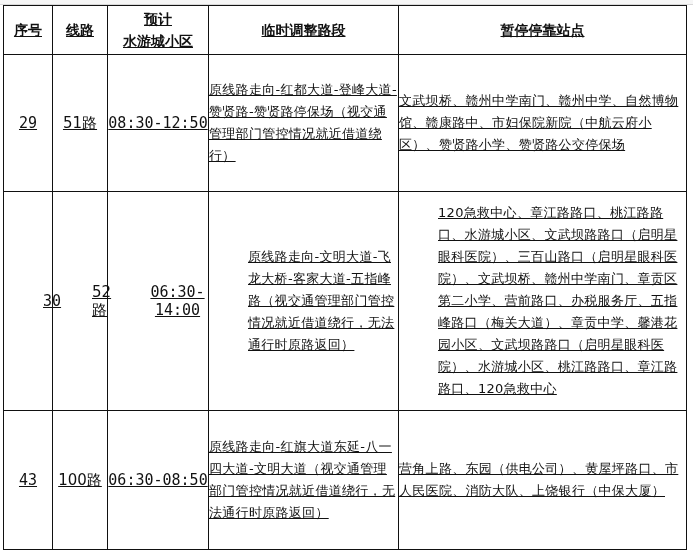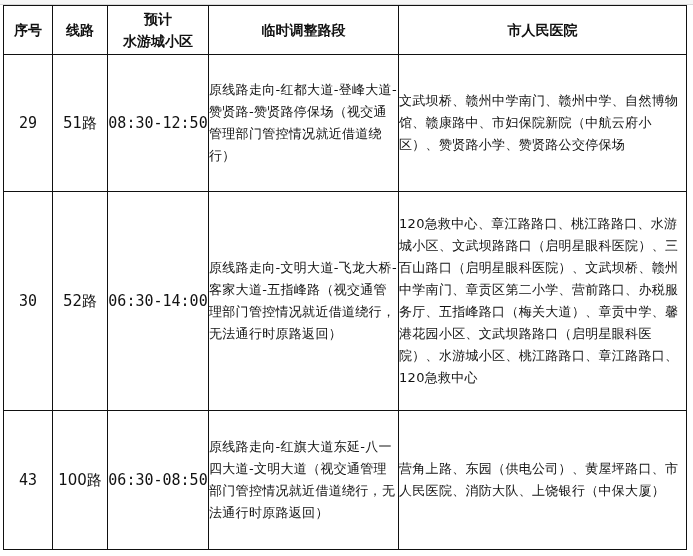--- a/index.html
+++ b/index.html
@@ -1,29 +1,29 @@
 <!DOCTYPE html>
 <html><head>
 <meta charset="utf-8">
 <style>
   html, body { margin: 0; padding: 0; background: #ffffff; }
   body { width: 693px; height: 556px; position: relative; overflow: hidden;
          font-family: "DejaVu Sans", "Liberation Sans", sans-serif; color: #111; }
   .topline { position: absolute; left: 0; top: 0; width: 693px; height: 4px;
              border-bottom: 1px solid #d8d8d8; background: #f6f6f6; }
   table.sched { position: absolute; left: 3px; top: 5px; border-collapse: collapse;
-                table-layout: fixed; width: 683px; }
+                table-layout: fixed; width: 683px; text-decoration: underline; }
   table.sched th, table.sched td { border: 1.5px solid #111; padding: 0; }
   th { font-weight: bold; font-size: 14px; text-align: center; line-height: 22px; height: 48px; }
   td.center { text-align: center; font-size: 15px; }
   td.text { font-size: 13px; line-height: 22px; padding: 0 4px 0 7px; letter-spacing: 0.3px; }
   col.c1 { width: 49px; } col.c2 { width: 55px; } col.c3 { width: 101px; }
   col.c4 { width: 190px; } col.c5 { width: 288px; }
   tr.r1 td { height: 136px; }
-  tr.r2 td { height: 218px; }
+  tr.r2 td { height: 218px; padding-left: 39px; }
   tr.r3 td { height: 138px; }
   .mono { font-family: "DejaVu Sans Mono", "Liberation Mono", monospace; font-size: 12.5px; }
 </style>
 </head>
 <body>
 
 <div class="topline"></div>
 
 <table class="sched">
   <colgroup>
@@ -35,21 +35,21 @@
   </colgroup>
   <thead>
     <tr>
       <th>序号</th>
       <th>线路</th>
       <th>
         <div>预计</div>
         <div>水游城小区</div>
       </th>
       <th>临时调整路段</th>
-      <th>市人民医院</th>
+      <th>暂停停靠站点</th>
     </tr>
   </thead>
   <tbody>
     <tr class="r1">
       <td class="center mono">29</td>
       <td class="center">51路</td>
       <td class="center mono">08:30-12:50</td>
       <td class="text">原线路走向-红都大道-登峰大道-赞贤路-赞贤路停保场（视交通管理部门管控情况就近借道绕行）</td>
       <td class="text">文武坝桥、赣州中学南门、赣州中学、自然博物馆、赣康路中、市妇保院新院（中航云府小区）、赞贤路小学、赞贤路公交停保场</td>
     </tr>

